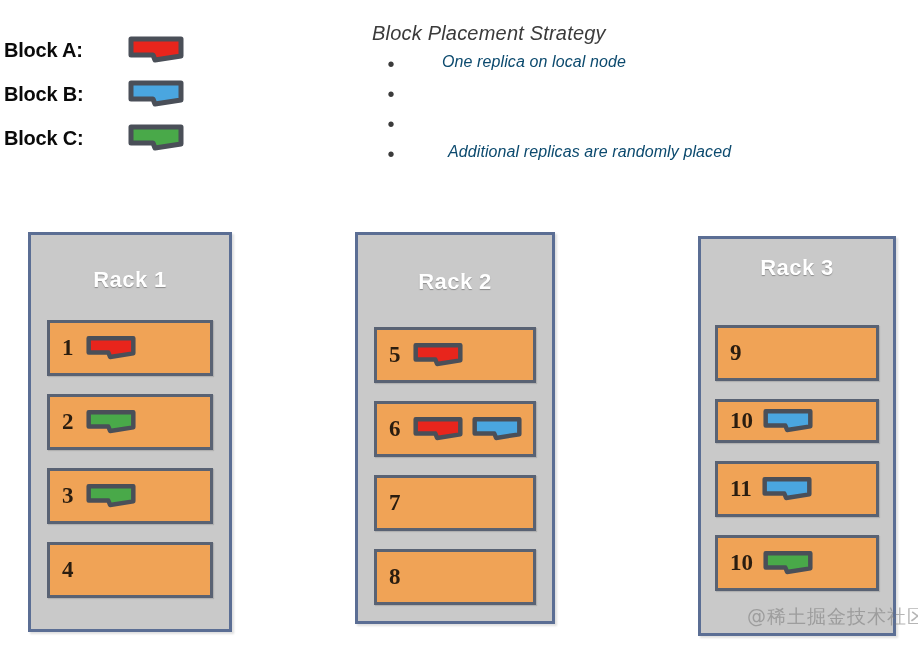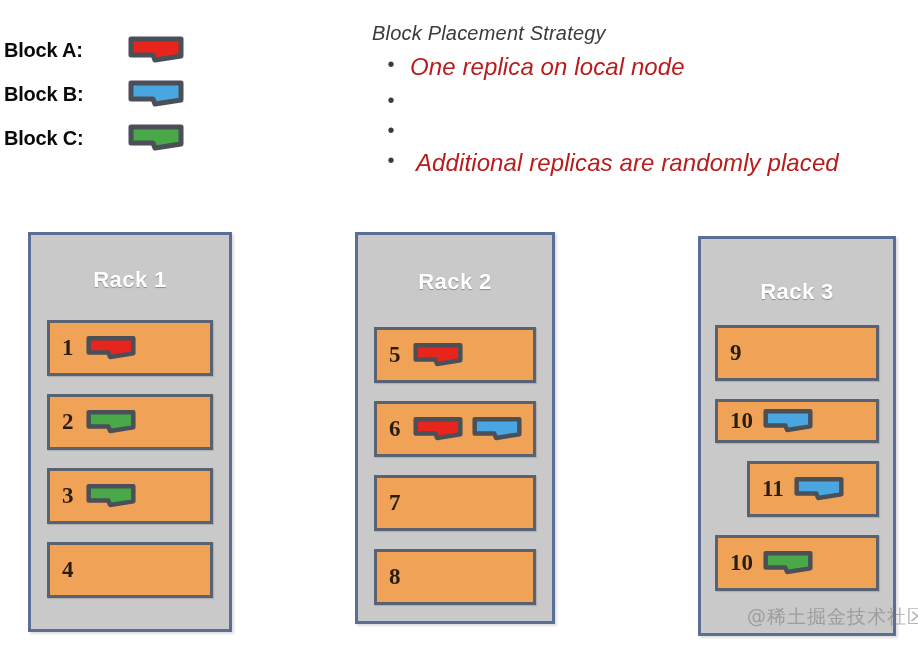--- a/index.html
+++ b/index.html
@@ -76,25 +76,26 @@
   }
   .bullet {
     width: 38px;
     flex: 0 0 38px;
     text-align: center;
     font-size: 20px;
     color: #3b3b3b;
     line-height: 1.45;
   }
   .strategy-text {
-    font-size: 24px;
+    font-size: 16px;
     font-style: italic;
-    color: #b91c1c;
+    color: #0c4a6e;
     letter-spacing: 0.1px;
     white-space: nowrap;
+    margin-left: 32px;
   }
   .indent-extra .strategy-text { padding-left: 6px; }
 
   
   .rack {
     position: absolute;
     background: #c9c9c9;
     border: 3px solid #5b6e94;
     box-sizing: border-box;
     box-shadow: 2px 2px 2px rgba(0,0,0,0.13);
@@ -259,35 +260,35 @@
       <span class="node-blocks"></span>
     </div>
     <div class="node" style="height:56px;">
       <span class="node-num">8</span>
       <span class="node-blocks"></span>
     </div>
   </div>
 </div>
 
 <div class="rack" id="rack-3" style="left:698px; top:236px; width:198px; height:400px;">
-  <div class="rack-title" style="margin-top:40px;">Rack 3</div>
+  <div class="rack-title" style="margin-top:16px;">Rack 3</div>
   <div class="node-list" style="top:86px; padding:0 14px;">
     <div class="node" style="height:56px; margin-bottom:18px;">
       <span class="node-num">9</span>
       <span class="node-blocks"></span>
     </div>
     <div class="node" style="height:44px; margin-bottom:18px;">
       <span class="node-num">10</span>
       <span class="node-blocks">
         <svg class="blk" width="50" height="28" viewBox="0 0 56 30">
           <polygon points="3,4 53,4 53,21 27,25 25,20 3,20" fill="#4aa6e0"></polygon>
         </svg>
       </span>
     </div>
-    <div class="node" style="height:56px; margin-bottom:18px;margin-left:32px;">
+    <div class="node" style="height:56px; margin-bottom:18px;">
       <span class="node-num">11</span>
       <span class="node-blocks">
         <svg class="blk" width="50" height="28" viewBox="0 0 56 30">
           <polygon points="3,4 53,4 53,21 27,25 25,20 3,20" fill="#4aa6e0"></polygon>
         </svg>
       </span>
     </div>
     <div class="node" style="height:56px;">
       <span class="node-num">10</span>
       <span class="node-blocks">

